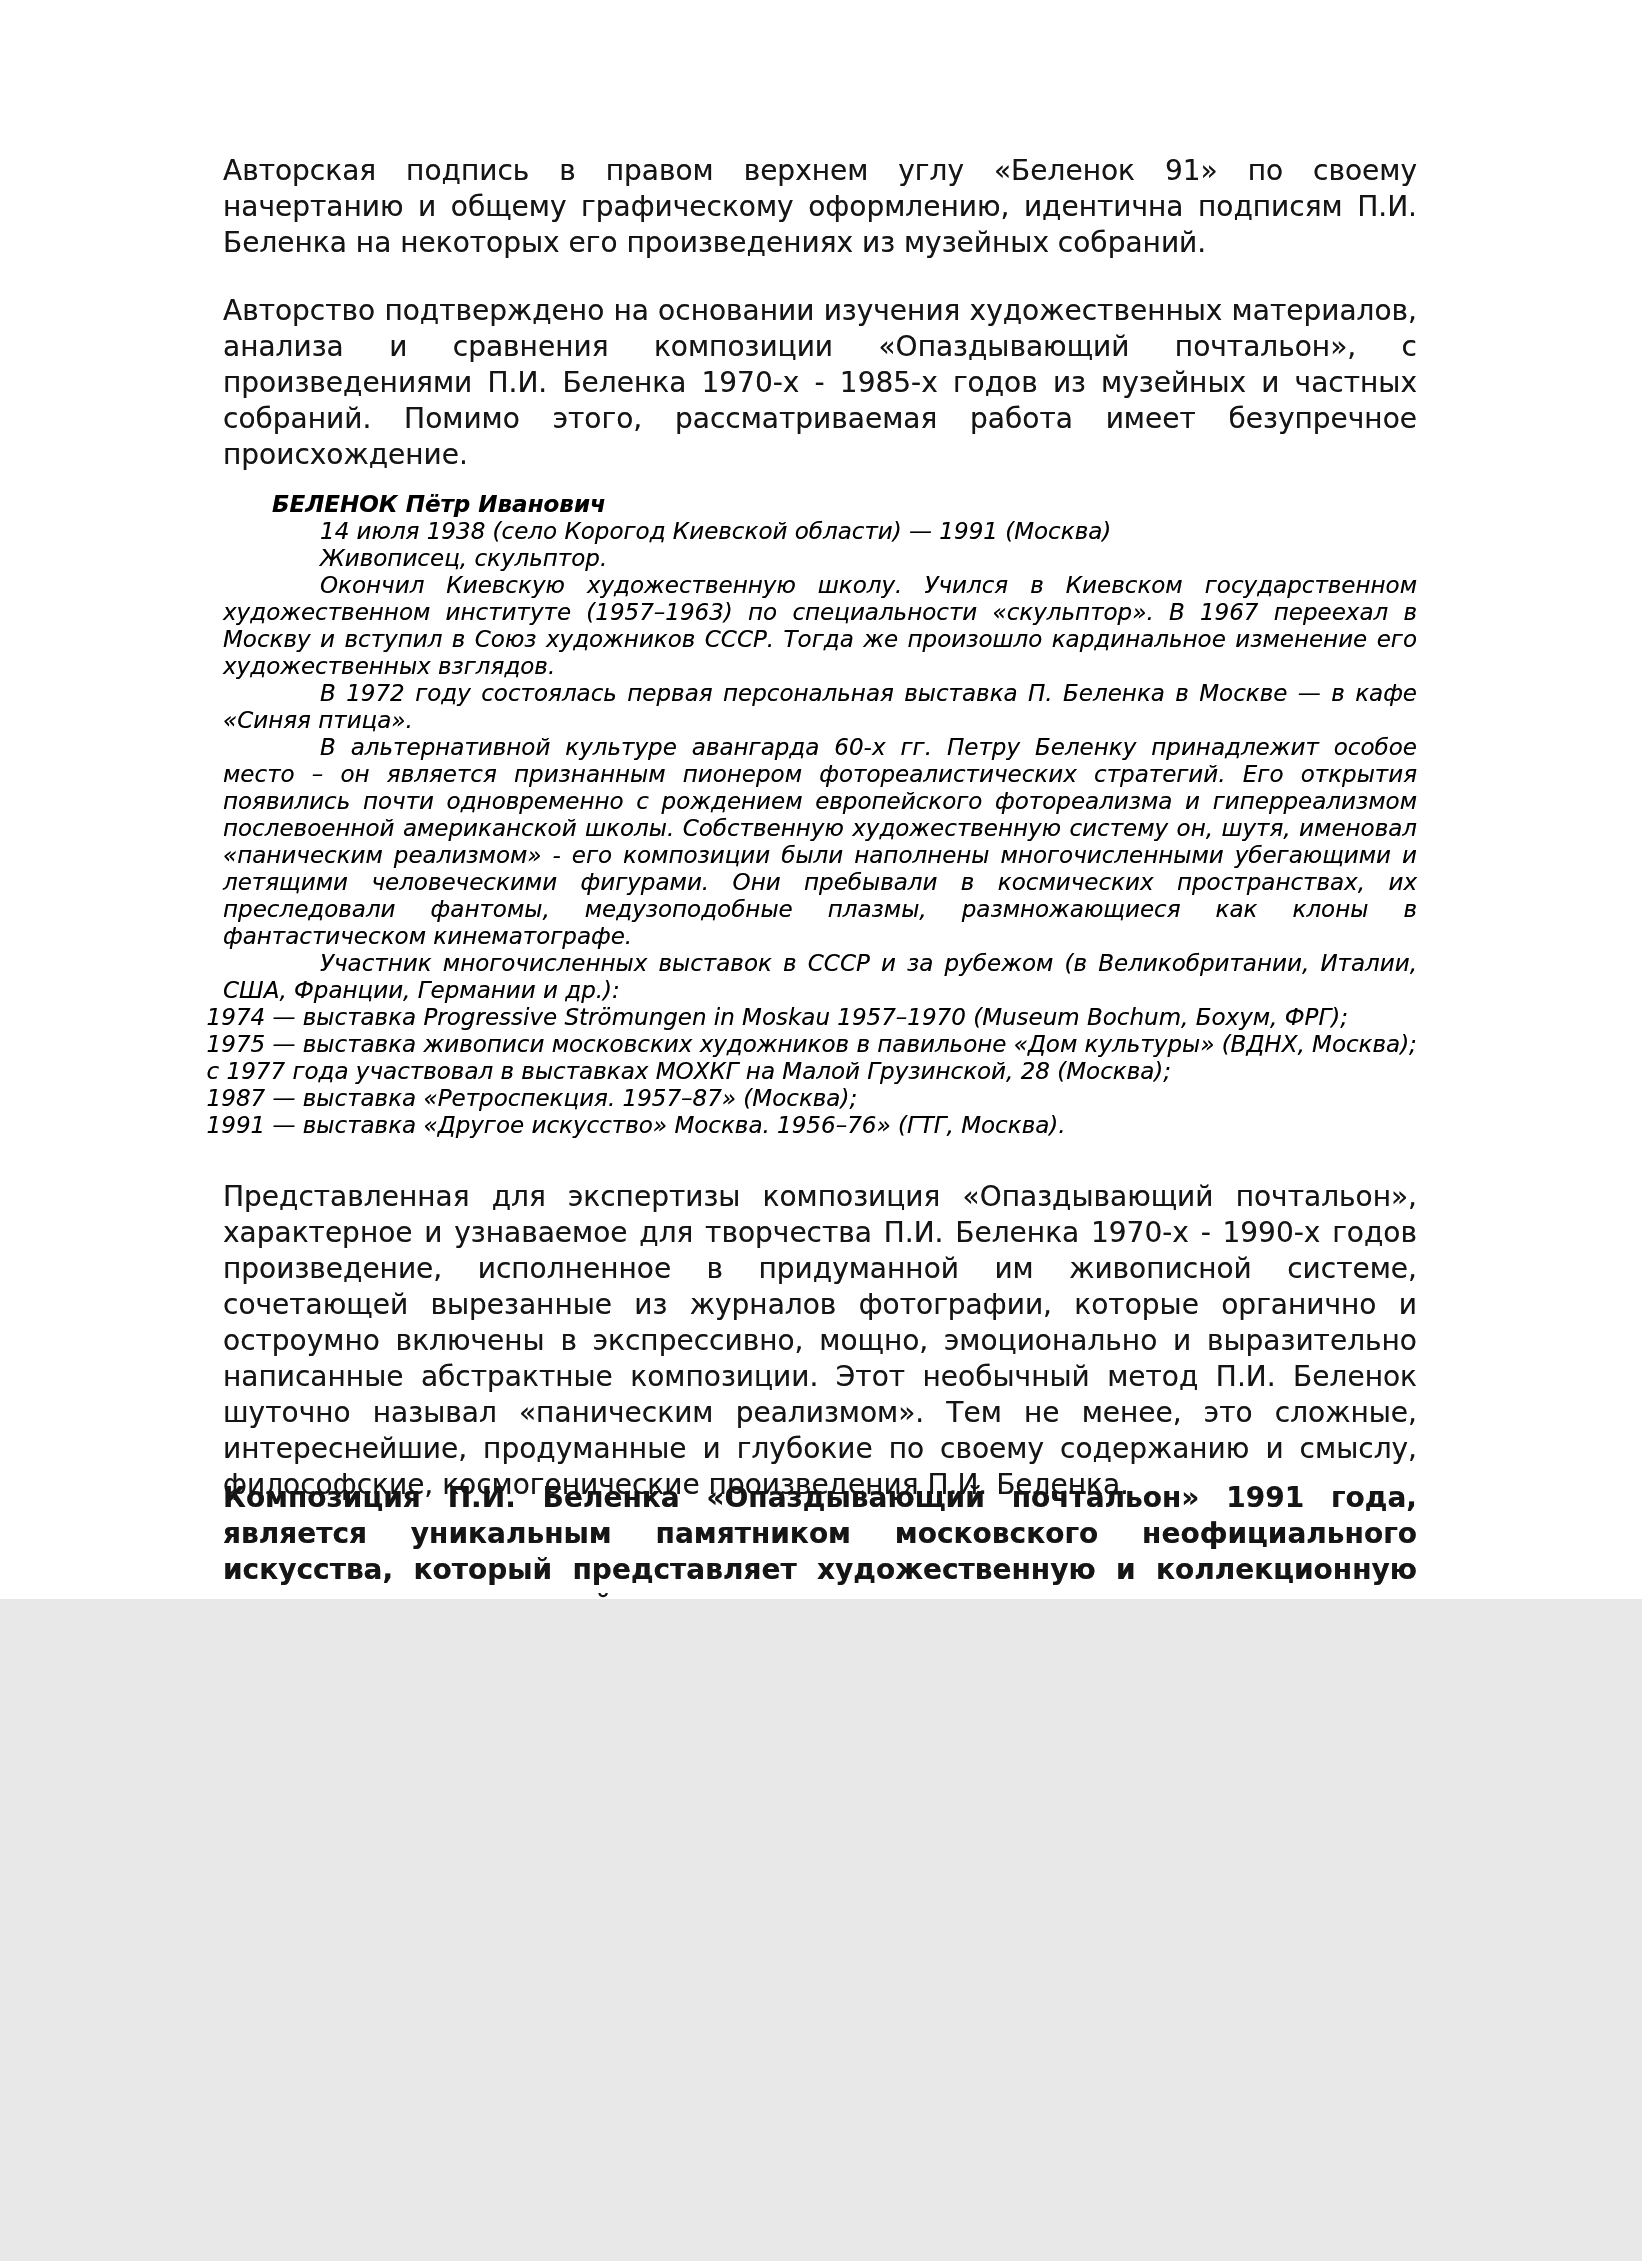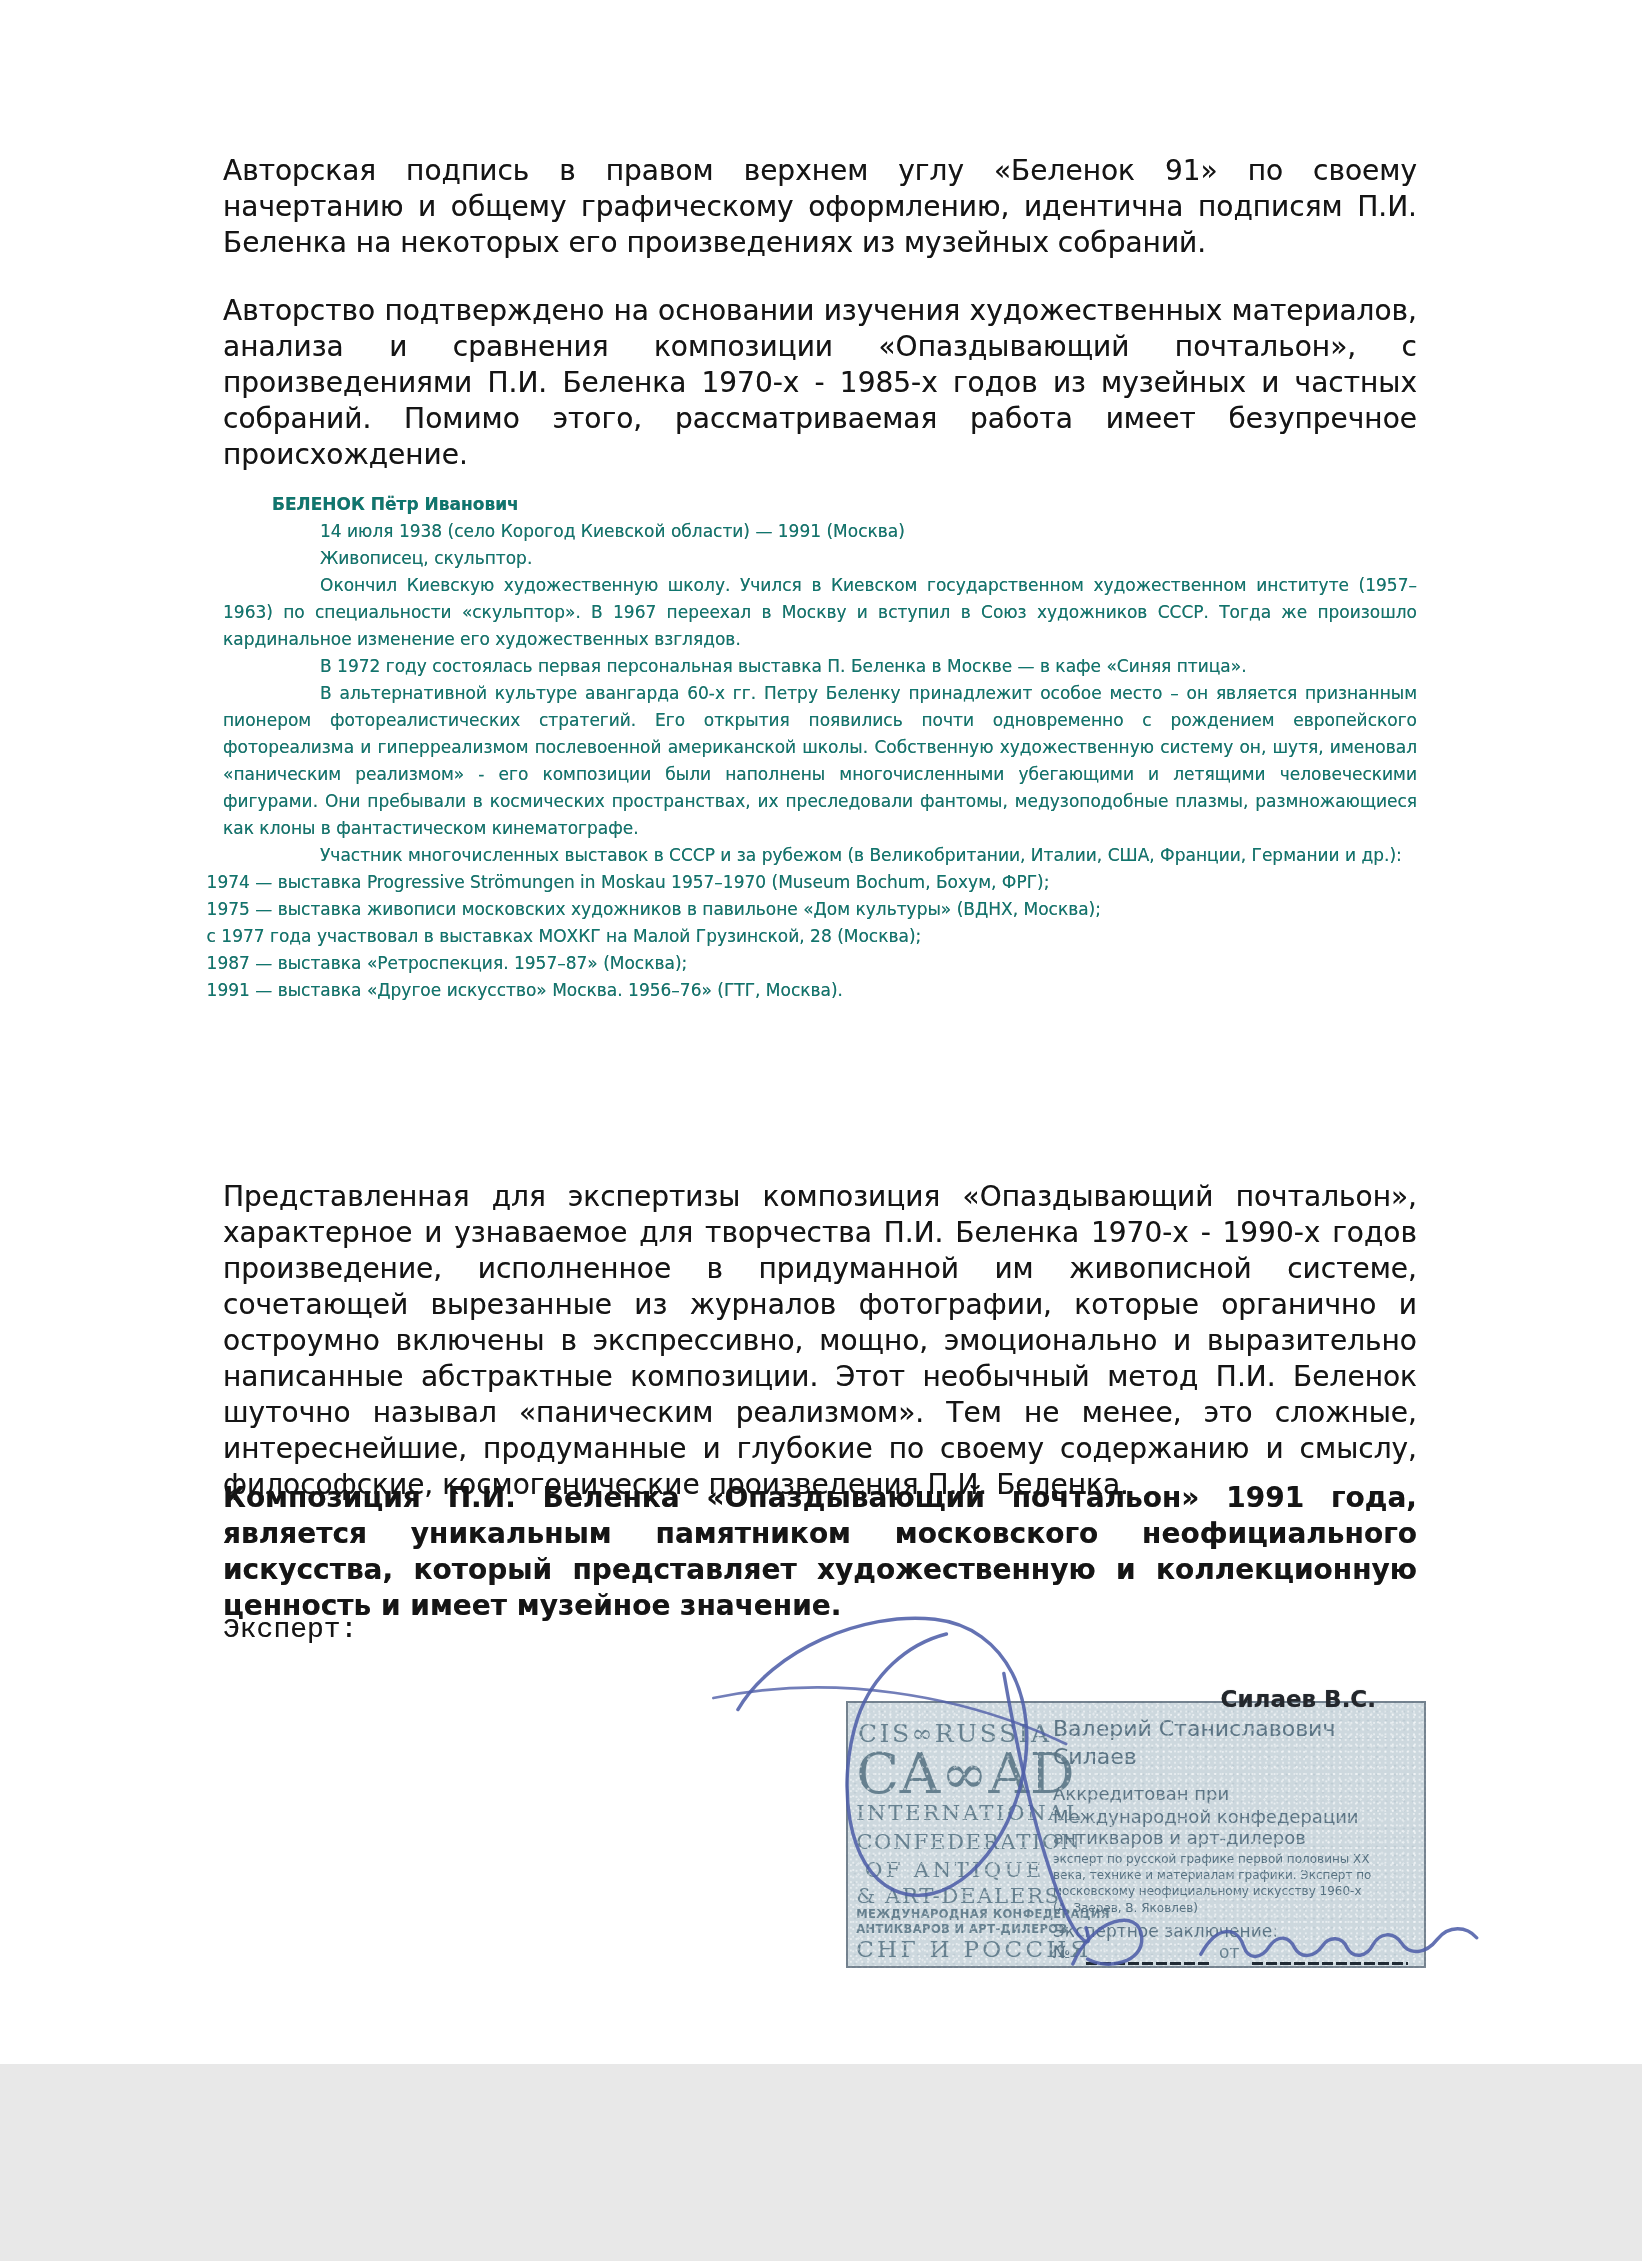--- a/index.html
+++ b/index.html
@@ -1,23 +1,23 @@
 <!DOCTYPE html>
 <html style="font-size:13px"><head>
 <meta charset="utf-8">
 <style>
   html,body{margin:0;padding:0;background:#e8e8e8;}
-  .page{position:relative;width:1642px;height:2064px;background:#ffffff;overflow:hidden;
+  .page{position:relative;width:1642px;height:1599px;background:#ffffff;overflow:hidden;
         font-family:"DejaVu Sans","Liberation Sans",sans-serif;color:#141414;}
   .blk{position:absolute;left:223px;width:1194px;margin:0;}
   .body{font-size:28px;line-height:36px;text-align:justify;color:#151515;
         text-shadow:0 0 0.6px rgba(25,25,25,.55);}
   .bold{font-weight:700;}
   
-  .bio{font-size:17px;line-height:27px;color:#0f766e;
+  .bio{font-style:italic;font-size:23px;line-height:27px;color:#000000;
        text-shadow:0 0 0.4px rgba(25,25,25,.5);}
   .bio-name{font-weight:700;margin-left:49px;}
   .bio-line{margin-left:97px;}
   .bio-par{margin:0;text-indent:97px;text-align:justify;}
   .bio-list{margin-left:-16.4px;}
   .expert-label{font-size:28px;color:#151515;text-shadow:0 0 0.6px rgba(25,25,25,.55);}
   .expert-name{position:absolute;top:1686px;right:266px;font-size:23px;font-weight:700;
        color:#23272c;text-shadow:0 0 0.8px rgba(40,45,50,.6);z-index:7;}
   
   .stamp{position:absolute;left:846px;top:1701px;width:580px;height:267px;

